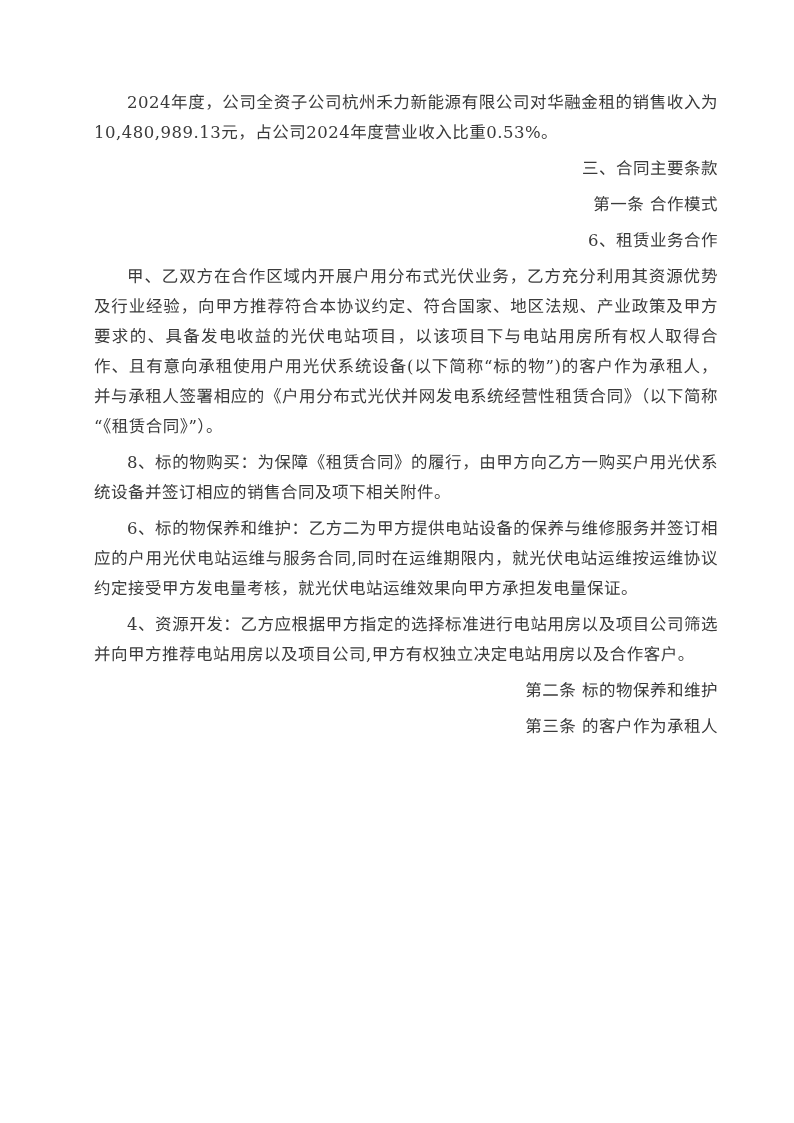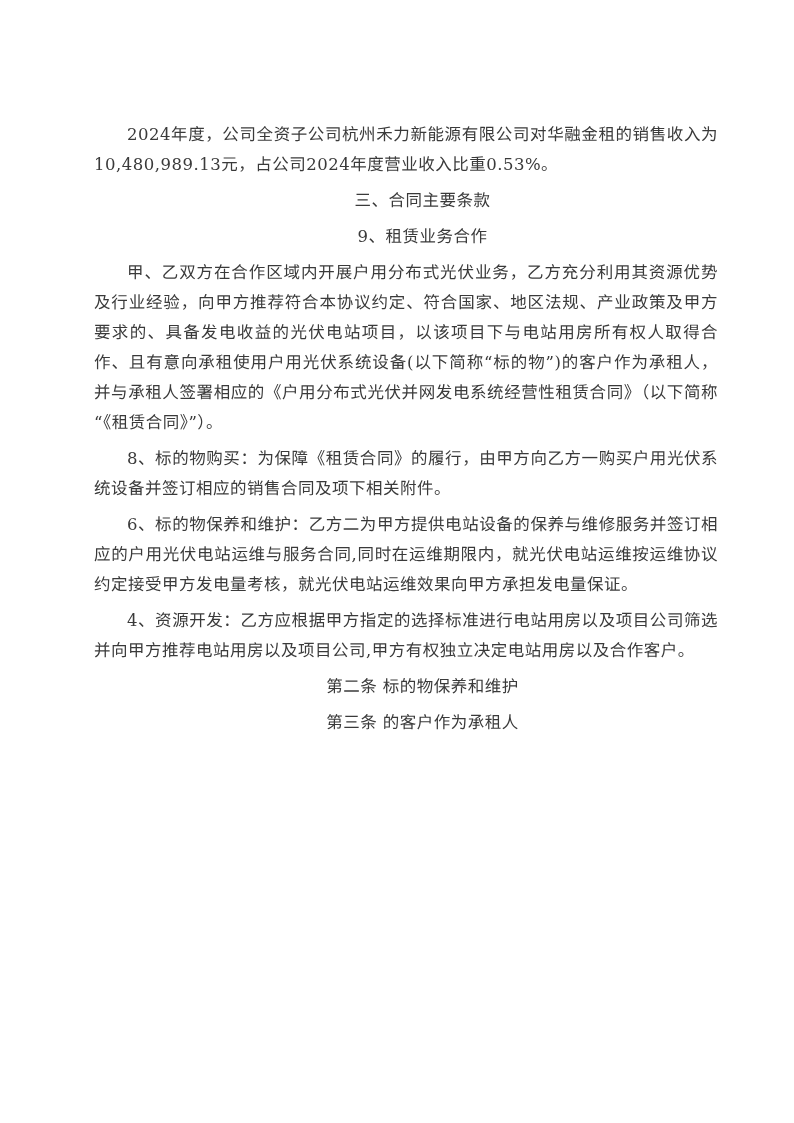--- a/index.html
+++ b/index.html
@@ -7,52 +7,52 @@
     padding: 0;
     background: #ffffff;
   }
   .page {
     position: relative;
     width: 794px;
     height: 800px;
     background: #ffffff;
     overflow: hidden;
     font-family: "DejaVu Serif", "Liberation Serif", serif;
-    margin-top: 32px;
   }
   .content {
     position: absolute;
     left: 94px;
     top: 88px;
     width: 624px;
     color: #3a3a3a;
     font-size: 16.5px;
     line-height: 30px;
     letter-spacing: 0.5px;
     text-align: justify;
     text-justify: inter-ideograph;
   }
   .content p {
     margin: 0 0 6px 0;
     text-indent: 2em;
     word-break: break-all;
   }
   .content p.heading {
-    text-align: center;
+    text-align: right;
   }
 </style>
 </head>
 <body>
 
 <div class="page" style="background: rgb(255, 255, 255);">
   <div class="content" style="color: rgb(58, 58, 58);">
 
   <p class="para body">2024年度，公司全资子公司杭州禾力新能源有限公司对华融金租的销售收入为10,480,989.13元，占公司2024年度营业收入比重0.53%。</p>
       <p class="para heading">三、合同主要条款</p>
-      <p class="para heading">9、租赁业务合作</p>
+      <p class="para heading">第一条 合作模式</p>
+      <p class="para heading">6、租赁业务合作</p>
       <p class="para body">甲、乙双方在合作区域内开展户用分布式光伏业务，乙方充分利用其资源优势及行业经验，向甲方推荐符合本协议约定、符合国家、地区法规、产业政策及甲方要求的、具备发电收益的光伏电站项目，以该项目下与电站用房所有权人取得合作、且有意向承租使用户用光伏系统设备(以下简称“标的物”)的客户作为承租人，并与承租人签署相应的《户用分布式光伏并网发电系统经营性租赁合同》（以下简称“《租赁合同》”）。</p>
       <p class="para body">8、标的物购买：为保障《租赁合同》的履行，由甲方向乙方一购买户用光伏系统设备并签订相应的销售合同及项下相关附件。</p>
       <p class="para body">6、标的物保养和维护：乙方二为甲方提供电站设备的保养与维修服务并签订相应的户用光伏电站运维与服务合同,同时在运维期限内，就光伏电站运维按运维协议约定接受甲方发电量考核，就光伏电站运维效果向甲方承担发电量保证。</p>
       <p class="para body">4、资源开发：乙方应根据甲方指定的选择标准进行电站用房以及项目公司筛选并向甲方推荐电站用房以及项目公司,甲方有权独立决定电站用房以及合作客户。</p>
       <p class="para heading">第二条 标的物保养和维护</p>
       <p class="para heading">第三条 的客户作为承租人</p>
     </div>
 </div>
 
 </body></html>

